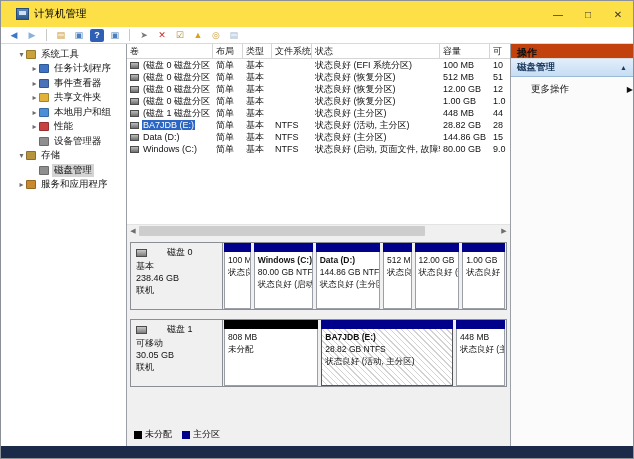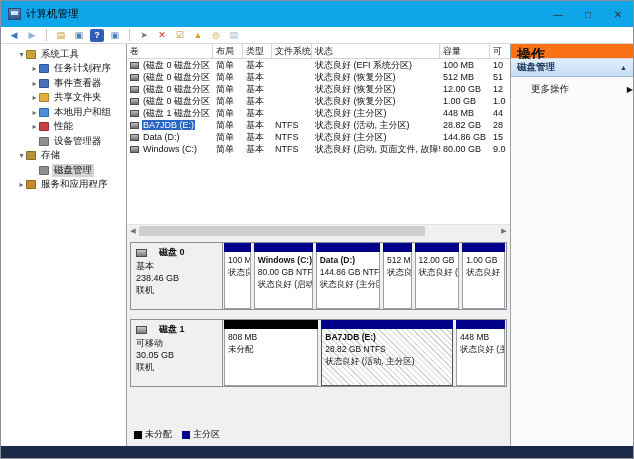--- a/index.html
+++ b/index.html
@@ -5,21 +5,21 @@
   * { box-sizing: border-box; margin: 0; padding: 0; }
   html,body { width:634px; height:459px; }
   body {
     font-family: "Liberation Sans", sans-serif;
     background:#fff; overflow:hidden;
     -webkit-font-smoothing: antialiased;
   }
   .window { width:634px; height:459px; border:1px solid #8c9099; display:flex; flex-direction:column; background:#fff; }
 
   
-  .titlebar { height:26px; display:flex; align-items:center; padding-left:7px; background:#0ea5e9; flex:0 0 auto; }
+  .titlebar { height:26px; display:flex; align-items:center; padding-left:15px; background:#fde047; flex:0 0 auto; }
   .app-icon { width:13px; height:12px; background:linear-gradient(#5b87c0,#2d5a8e); border:1px solid #274b75; margin-right:5px; position:relative; }
   .app-icon::after{ content:""; position:absolute; left:2px; top:2px; right:2px; height:4px; background:#cfe2f5; }
   .title-text { font-size:10.5px; color:#000; }
   .win-controls { margin-left:auto; display:flex; height:100%; }
   .win-btn { width:30px; display:flex; align-items:center; justify-content:center; font-size:10px; color:#333; cursor:default; }
 
   
   .menubar { height:18px; display:flex; align-items:center; gap:16px; padding-left:8px; font-size:10px; color:#111; background:#fff; flex:0 0 auto; }
 
   
@@ -67,38 +67,38 @@
 
   
   .hscroll { height:12px; flex:0 0 auto; background:#f0f0f0; display:flex; align-items:center; border-top:1px solid #e3e3e3; }
   .hs-arrow { width:12px; text-align:center; font-size:7px; color:#6d6d6d; }
   .hs-thumb { height:10px; width:286px; background:#cdcdcd; border-radius:1px; }
 
   
   .disk-view { flex:1 1 auto; background:#f0f0f0; padding:6px 3px 2px 3px; display:flex; flex-direction:column; min-height:0; }
   .disk-row { border:1px solid #8a8f96; display:flex; height:68px; margin-bottom:9px; background:#f0f0f0; flex:0 0 auto; }
   .disk-label { width:92px; flex:0 0 auto; border-right:1px solid #8a8f96; padding:3px 5px; font-size:9px; color:#111; overflow:hidden; }
-  .disk-name-line { display:flex; align-items:center; gap:12px; font-weight:bold; margin-bottom:1px; }
+  .disk-name-line { display:flex; align-items:center; gap:20px; font-weight:normal; margin-bottom:1px; }
   .disk-icon { width:11px; height:8px; background:linear-gradient(#c9c9c9,#7c7c7c); border:1px solid #4c4c4c; flex:0 0 auto; }
   .disk-sub { line-height:12px; }
   .parts { flex:1 1 auto; display:flex; gap:3px; padding:0 1px; overflow:hidden; }
   .part { display:flex; flex-direction:column; min-width:0; overflow:hidden; }
   .part-bar { height:9px; flex:0 0 auto; }
   .part-body { flex:1 1 auto; background:#fff; border:1px solid #9aa0a6; border-top:none; padding:2px 3px; font-size:8.5px; color:#111; overflow:hidden; white-space:nowrap; }
   .part.selected .part-body { background:repeating-linear-gradient(45deg,#ffffff 0 3px,#d2d2d2 3px 4px); border-color:#555; }
   .part-title { font-weight:bold; line-height:12px; }
   .part-line { line-height:12px; }
 
   .legend { margin-top:auto; display:flex; align-items:center; gap:10px; font-size:9px; color:#111; padding:2px 4px 3px 4px; flex:0 0 auto; }
   .legend-item { display:flex; align-items:center; gap:3px; }
   .legend-swatch { width:8px; height:8px; display:inline-block; }
 
   
   .actions-panel { flex:1 1 auto; background:#fbfbfb; display:flex; flex-direction:column; overflow:hidden; }
-  .actions-header { height:15px; font-size:14px; font-weight:bold; color:#111; padding:2px 6px; background:#f97316; border-bottom:1px solid #d9d9d9; }
+  .actions-header { height:15px; font-size:10px; font-weight:bold; color:#111; padding:2px 6px; background:#c2410c; border-bottom:1px solid #d9d9d9; }
   .actions-section { height:18px; display:flex; align-items:center; font-size:9.5px; font-weight:bold; color:#1c3a5e; padding:0 6px; background:linear-gradient(#e2eefb,#c6ddf3); border-bottom:1px solid #9ab8d8; }
   .collapse-icon { margin-left:auto; font-size:7px; color:#1c3a5e; }
   .actions-more { height:24px; display:flex; align-items:center; font-size:9.5px; color:#111; padding:0 0 0 20px; }
   .more-arrow-icon { margin-left:auto; font-size:8px; color:#111; }
 
   
   .statusbar { height:12px; flex:0 0 auto; background:#1b2a48; }
 </style>
 </head>
 <body>

